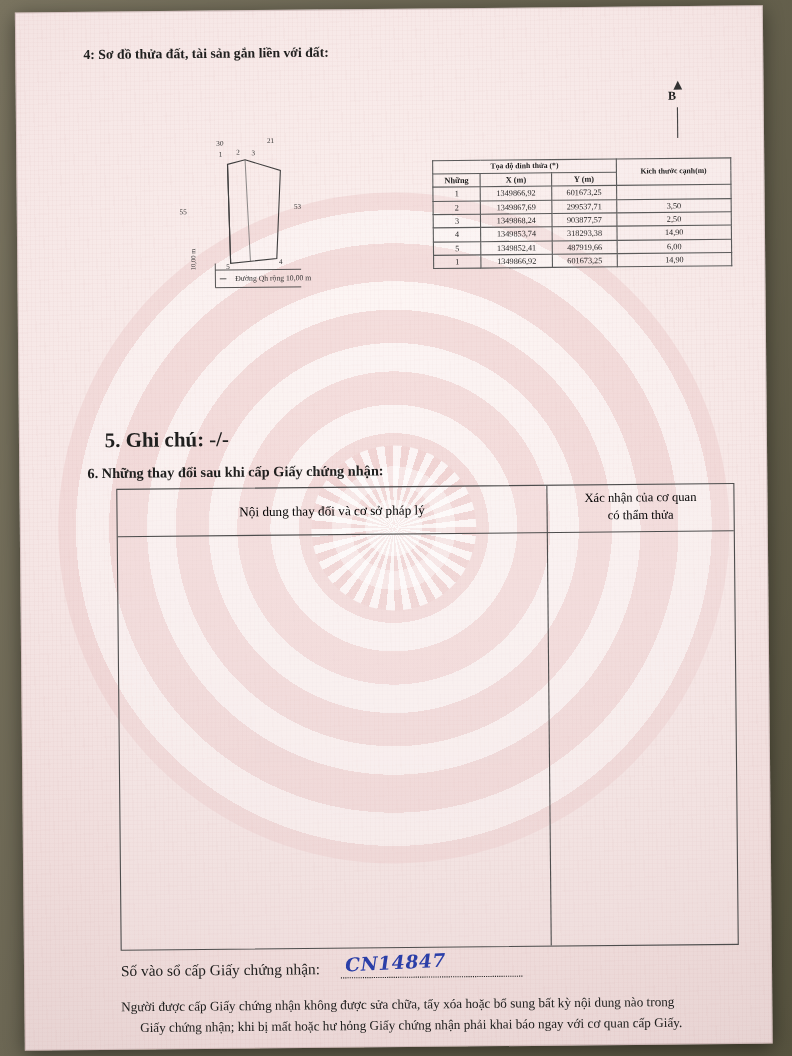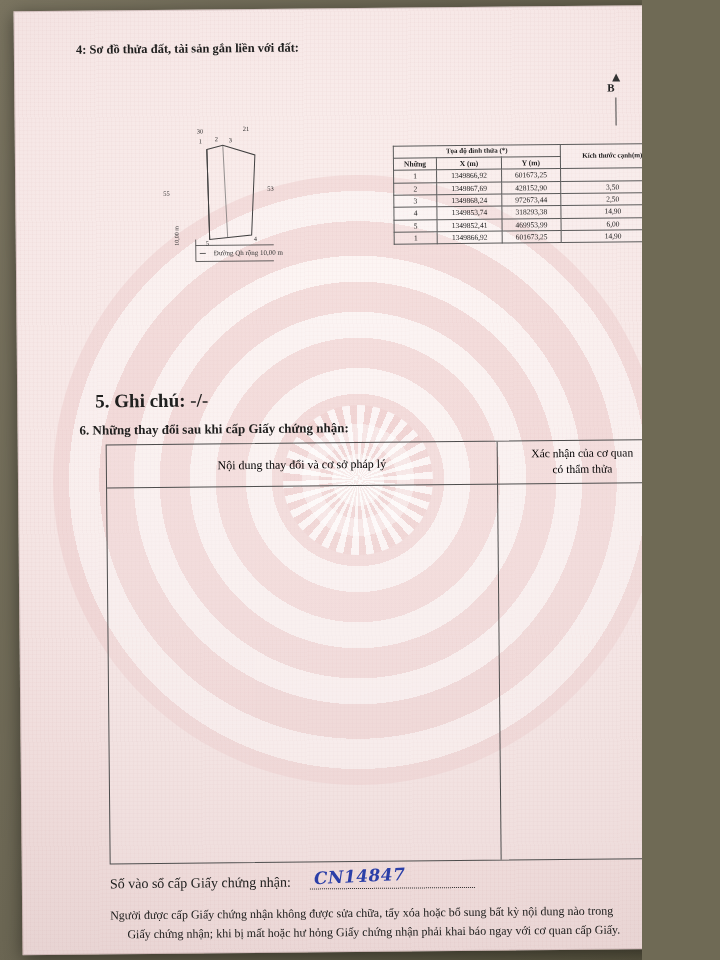--- a/index.html
+++ b/index.html
@@ -1,21 +1,21 @@
 <!DOCTYPE html>
 <html lang="vi"><head>
 <meta charset="utf-8">
 <style>
   html,body{margin:0;padding:0;}
   body{
     width:720px;height:960px;overflow:hidden;
     background:#6f6a55;
     font-family:"Liberation Serif", serif;
   }
-  .scene{position:relative;width:642px;height:960px;overflow:hidden;
+  .scene{position:relative;width:720px;height:960px;overflow:hidden;
     background:linear-gradient(115deg,#7a7460 0%,#6b6653 40%,#57533f 100%);}
 
   
   .sheet{
     position:absolute;left:18px;top:8px;width:680px;height:944px;
     background:
       radial-gradient(ellipse 120% 80% at 50% 30%, #fbf0ee 0%, #f6e7e6 45%, #efdcdb 75%, #e6d2d1 100%);
     transform:rotate(-0.55deg);
     box-shadow:0 4px 18px rgba(0,0,0,.45), 0 0 0 1px rgba(120,90,90,.25) inset;
   }
@@ -190,39 +190,39 @@
         <tbody>
           <tr>
             <td>1</td>
             <td>1349866,92</td>
             <td>601673,25</td>
             <td></td>
           </tr>
           <tr>
             <td>2</td>
             <td>1349867,69</td>
-            <td>428152,90</td>
+            <td>299537,71</td>
             <td>3,50</td>
           </tr>
           <tr>
             <td>3</td>
             <td>1349868,24</td>
-            <td>972673,44</td>
+            <td>903877,57</td>
             <td>2,50</td>
           </tr>
           <tr>
             <td>4</td>
             <td>1349853,74</td>
             <td>318293,38</td>
             <td>14,90</td>
           </tr>
           <tr>
             <td>5</td>
             <td>1349852,41</td>
-            <td>469953,99</td>
+            <td>487919,66</td>
             <td>6,00</td>
           </tr>
           <tr>
             <td>1</td>
             <td>1349866,92</td>
             <td>601673,25</td>
             <td>14,90</td>
           </tr>
         </tbody>
       </table>

